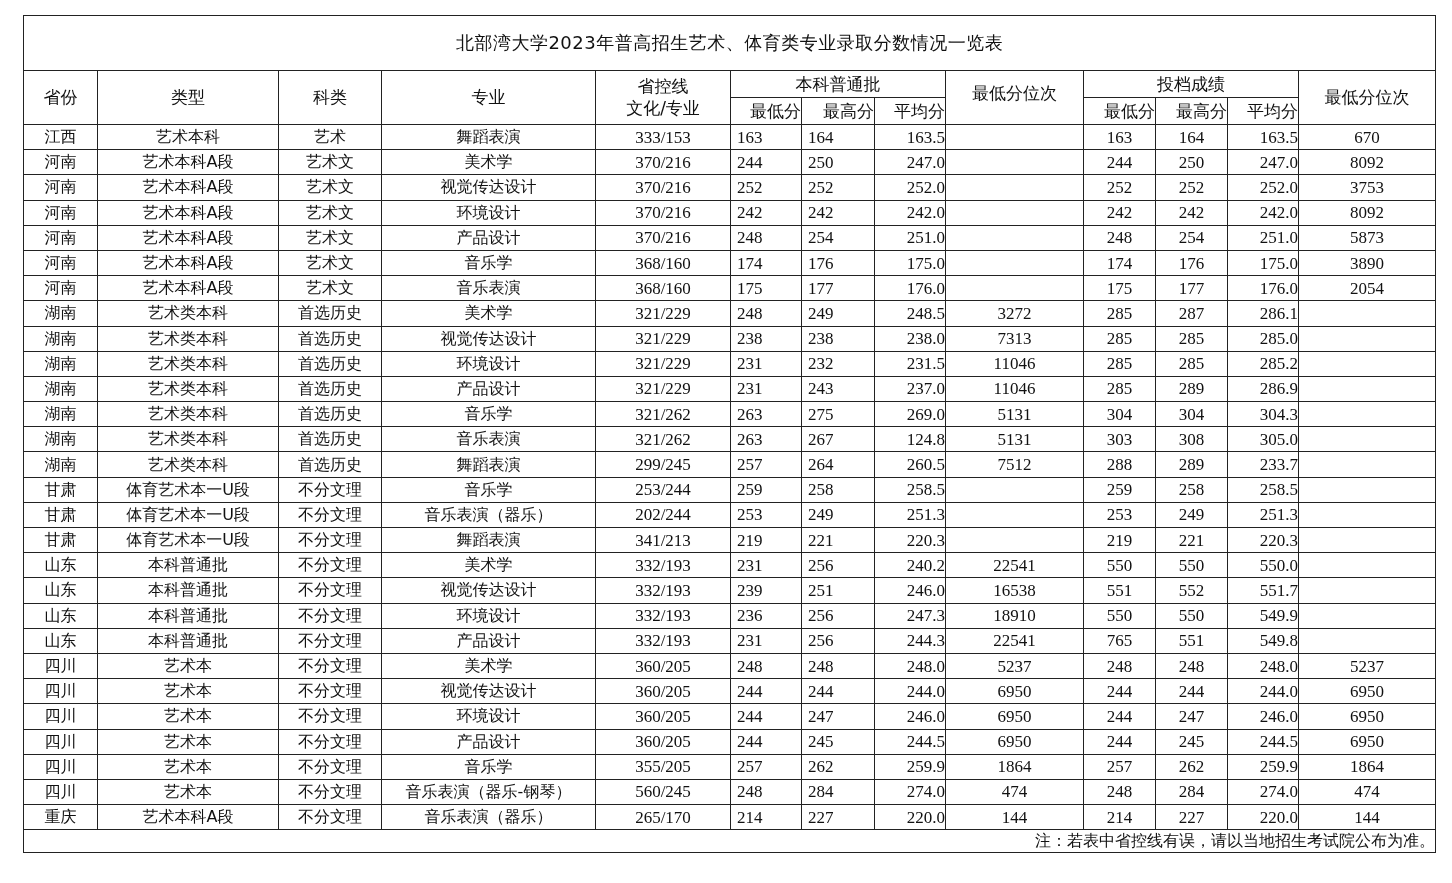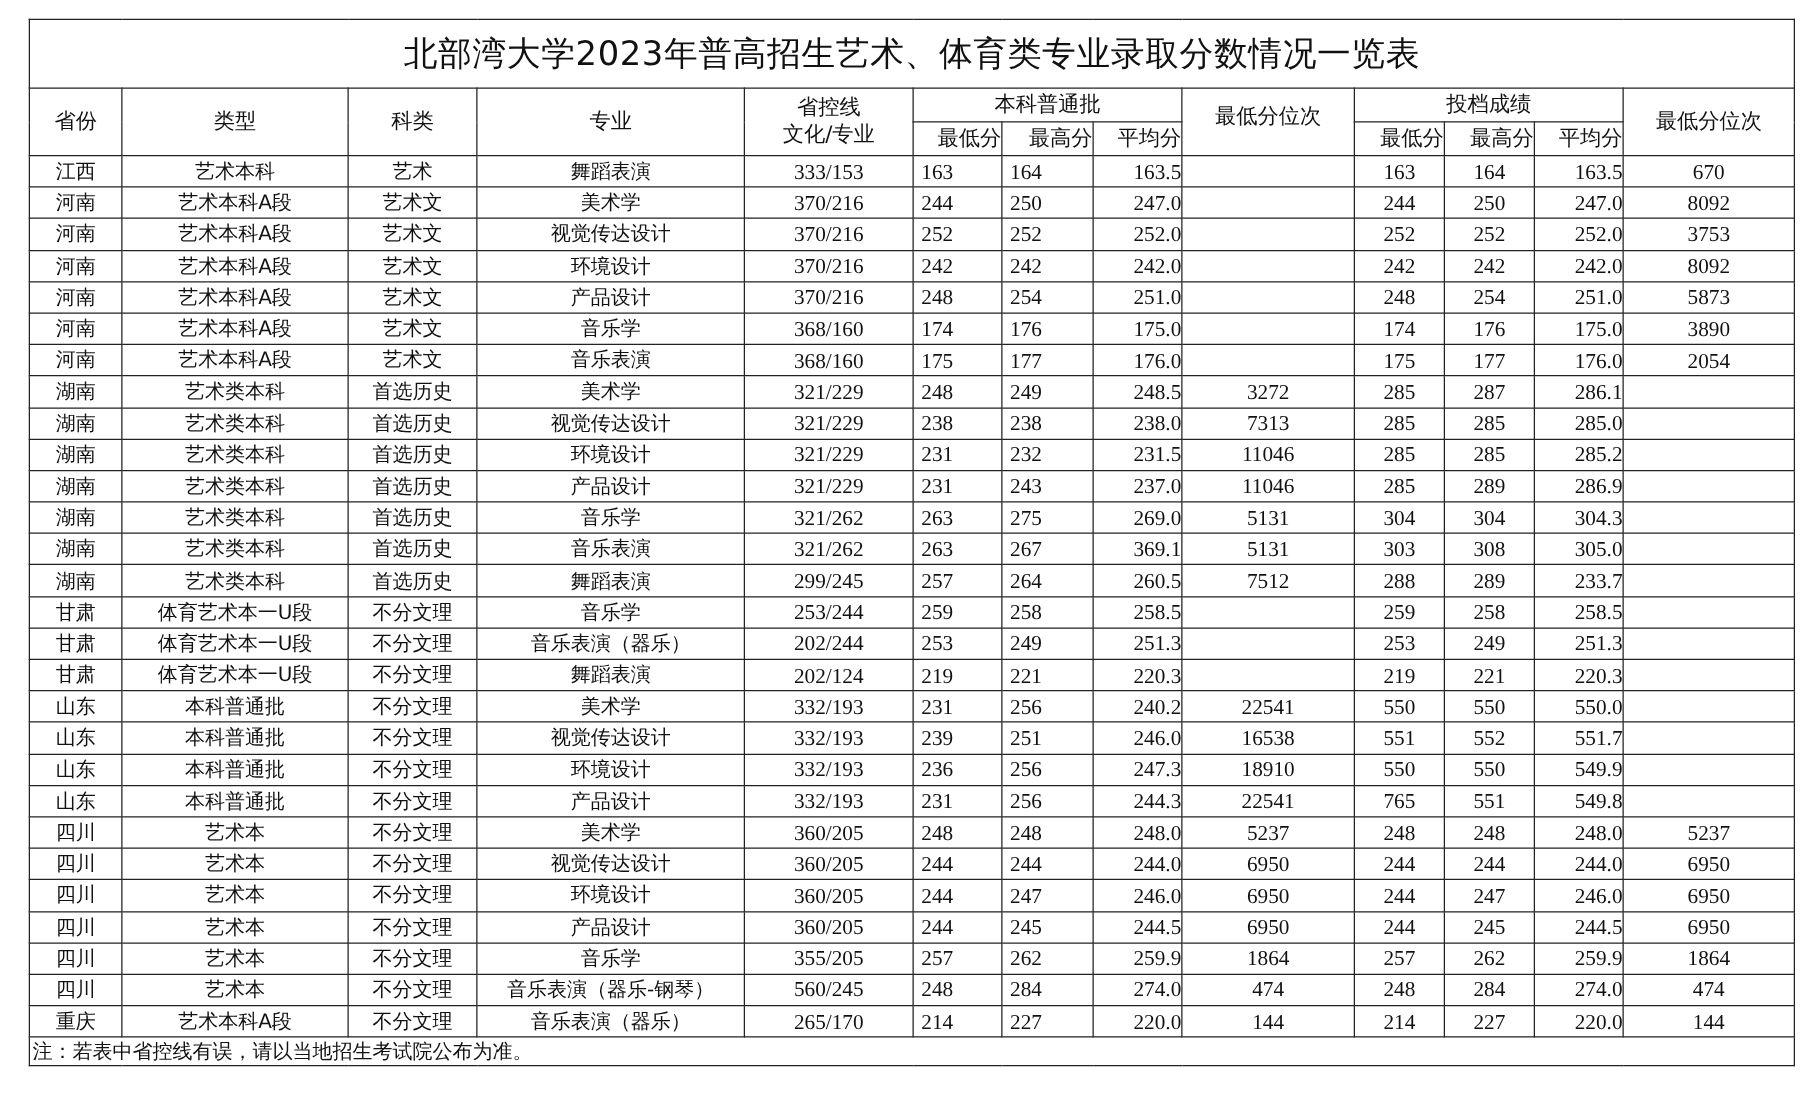--- a/index.html
+++ b/index.html
@@ -2,30 +2,30 @@
 <html><head>
 <meta charset="utf-8">
 <style>
   html, body { margin: 0; padding: 0; background: #ffffff; }
   body { width: 1452px; height: 883px; position: relative; overflow: hidden;
          font-family: "DejaVu Serif", "Liberation Serif", serif; color: #111; }
   .sheet { position: absolute; left: 23px; top: 15px; width: 1412px; }
   table { border-collapse: collapse; table-layout: fixed; width: 1412px; }
   td, th { border: 1.5px solid #222; padding: 0; text-align: center; vertical-align: middle;
            font-weight: normal; font-size: 16px; line-height: 1; white-space: nowrap; overflow: hidden; }
-  .title-cell { height: 54px; font-size: 27px; letter-spacing: 0.5px; font-family: "DejaVu Sans", "Liberation Sans", sans-serif; }
+  .title-cell { height: 54px; font-size: 18px; letter-spacing: 0.5px; font-family: "DejaVu Sans", "Liberation Sans", sans-serif; }
   thead th { font-family: "DejaVu Sans", "Liberation Sans", sans-serif; font-size: 17px; }
   .h1 th { height: 26px; }
   .h2 th { height: 26px; text-align: right; }
   tbody td { height: 24.2px; font-size: 16px; }
   tbody td.txt { font-family: "DejaVu Sans", "Liberation Sans", sans-serif; font-size: 16px; }
   tbody td.num { font-family: "Liberation Serif", "DejaVu Serif", serif; font-size: 17px; }
   td.num-left { text-align: right; padding-left: 8px; }
   td.num-leftish { text-align: left; padding-left: 6px; }
-  .note-cell { text-align: left; height: 22px; font-size: 16px; padding-left: 2px;
+  .note-cell { text-align: right; height: 22px; font-size: 16px; padding-left: 2px;
                font-family: "DejaVu Sans", "Liberation Sans", sans-serif; }
   .twoline { line-height: 1.25; }
 </style>
 </head>
 <body>
 
 <div class="sheet">
   <table>
     <colgroup>
       <col style="width:74px">
@@ -251,21 +251,21 @@
           <td class="num"></td>
         </tr>
         <tr>
           <td class="txt">湖南</td>
           <td class="txt">艺术类本科</td>
           <td class="txt">首选历史</td>
           <td class="txt">音乐表演</td>
           <td class="num">321/262</td>
           <td class="num num-leftish">263</td>
           <td class="num num-leftish">267</td>
-          <td class="num num-left">369.1</td>
+          <td class="num num-left">124.8</td>
           <td class="num">5131</td>
           <td class="num">303</td>
           <td class="num">308</td>
           <td class="num num-left">305.0</td>
           <td class="num"></td>
         </tr>
         <tr>
           <td class="txt">湖南</td>
           <td class="txt">艺术类本科</td>
           <td class="txt">首选历史</td>
@@ -308,21 +308,21 @@
           <td class="num">253</td>
           <td class="num">249</td>
           <td class="num num-left">251.3</td>
           <td class="num"></td>
         </tr>
         <tr>
           <td class="txt">甘肃</td>
           <td class="txt">体育艺术本一U段</td>
           <td class="txt">不分文理</td>
           <td class="txt">舞蹈表演</td>
-          <td class="num">202/124</td>
+          <td class="num">341/213</td>
           <td class="num num-leftish">219</td>
           <td class="num num-leftish">221</td>
           <td class="num num-left">220.3</td>
           <td class="num"></td>
           <td class="num">219</td>
           <td class="num">221</td>
           <td class="num num-left">220.3</td>
           <td class="num"></td>
         </tr>
         <tr>

